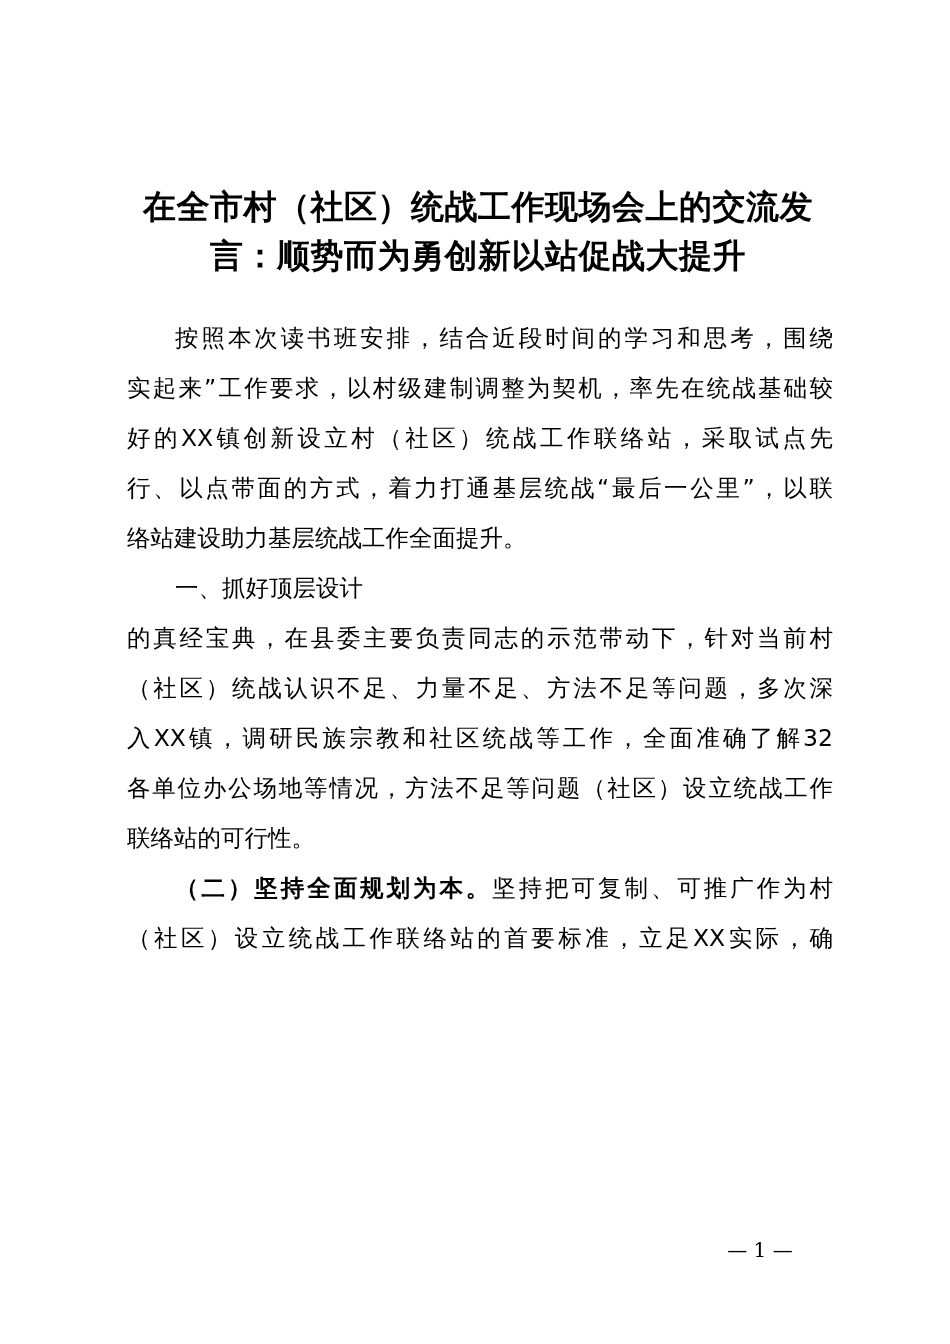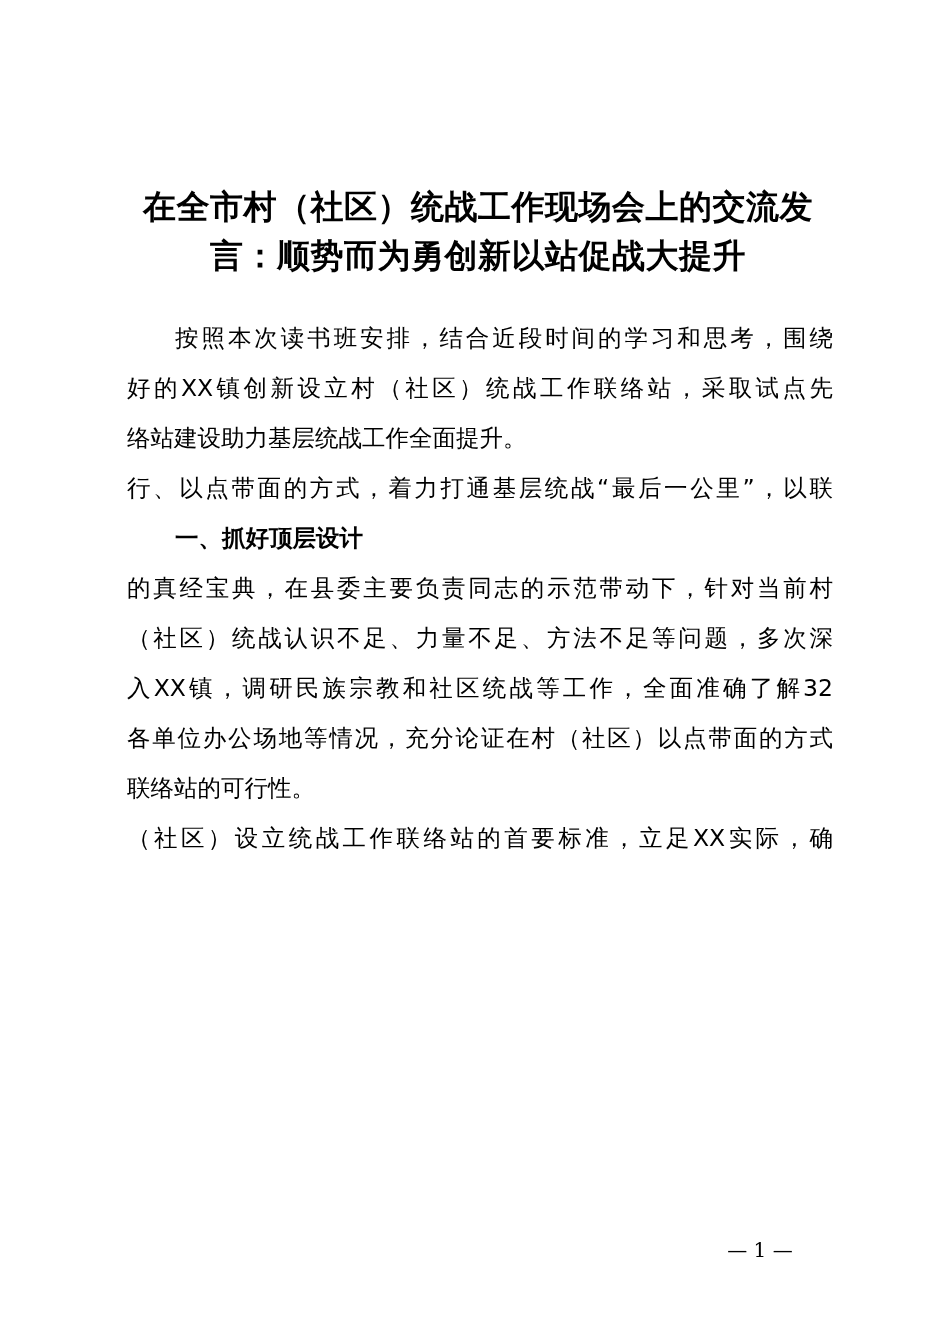--- a/index.html
+++ b/index.html
@@ -51,21 +51,21 @@
       text-align-last: justify;
       font-family: "DejaVu Sans", sans-serif;
     }
     .line.last {
       text-align-last: left;
     }
     .line.indent {
       padding-left: 48px;
     }
     .line.heading {
-      font-weight: bold;
+      font-weight: normal;
       text-align-last: left;
     }
     .bold { font-weight: bold; }
     .footer {
       position: absolute;
       left: 700px;
       top: 1236px;
       width: 120px;
       text-align: center;
       font-family: "DejaVu Serif", "Liberation Serif", serif;
@@ -81,36 +81,38 @@
 
   <h1 class="title">
     <span>在全市村（社区）统战工作现场会上的交流发</span>
     <span>言：顺势而为勇创新以站促战大提升</span>
   </h1>
 
   <div class="body">
 
     <div>
       <div class="line indent">按照本次读书班安排，结合近段时间的学习和思考，围绕</div>
+      <div class="line">实起来”工作要求，以村级建制调整为契机，率先在统战基础较</div>
       <div class="line">好的XX镇创新设立村（社区）统战工作联络站，采取试点先</div>
+      <div class="line">行、以点带面的方式，着力打通基层统战“最后一公里”，以联</div>
       <div class="line last">络站建设助力基层统战工作全面提升。</div>
-      <div class="line">行、以点带面的方式，着力打通基层统战“最后一公里”，以联</div>
     </div>
 
     <div class="line indent heading">一、抓好顶层设计</div>
 
     <div>
       <div class="line">的真经宝典，在县委主要负责同志的示范带动下，针对当前村</div>
       <div class="line">（社区）统战认识不足、力量不足、方法不足等问题，多次深</div>
       <div class="line">入XX镇，调研民族宗教和社区统战等工作，全面准确了解32</div>
-      <div class="line">各单位办公场地等情况，充分论证在村（社区）以点带面的方式</div>
+      <div class="line">各单位办公场地等情况，方法不足等问题（社区）设立统战工作</div>
       <div class="line last">联络站的可行性。</div>
     </div>
 
     <div>
+      <div class="line indent"><span class="bold">（二）坚持全面规划为本。</span><span>坚持把可复制、可推广作为村</span></div>
       <div class="line">（社区）设立统战工作联络站的首要标准，立足XX实际，确</div>
     </div>
 
   </div>
 
   <div class="footer">— 1 —</div>
 
 </div>
 
 </body></html>

